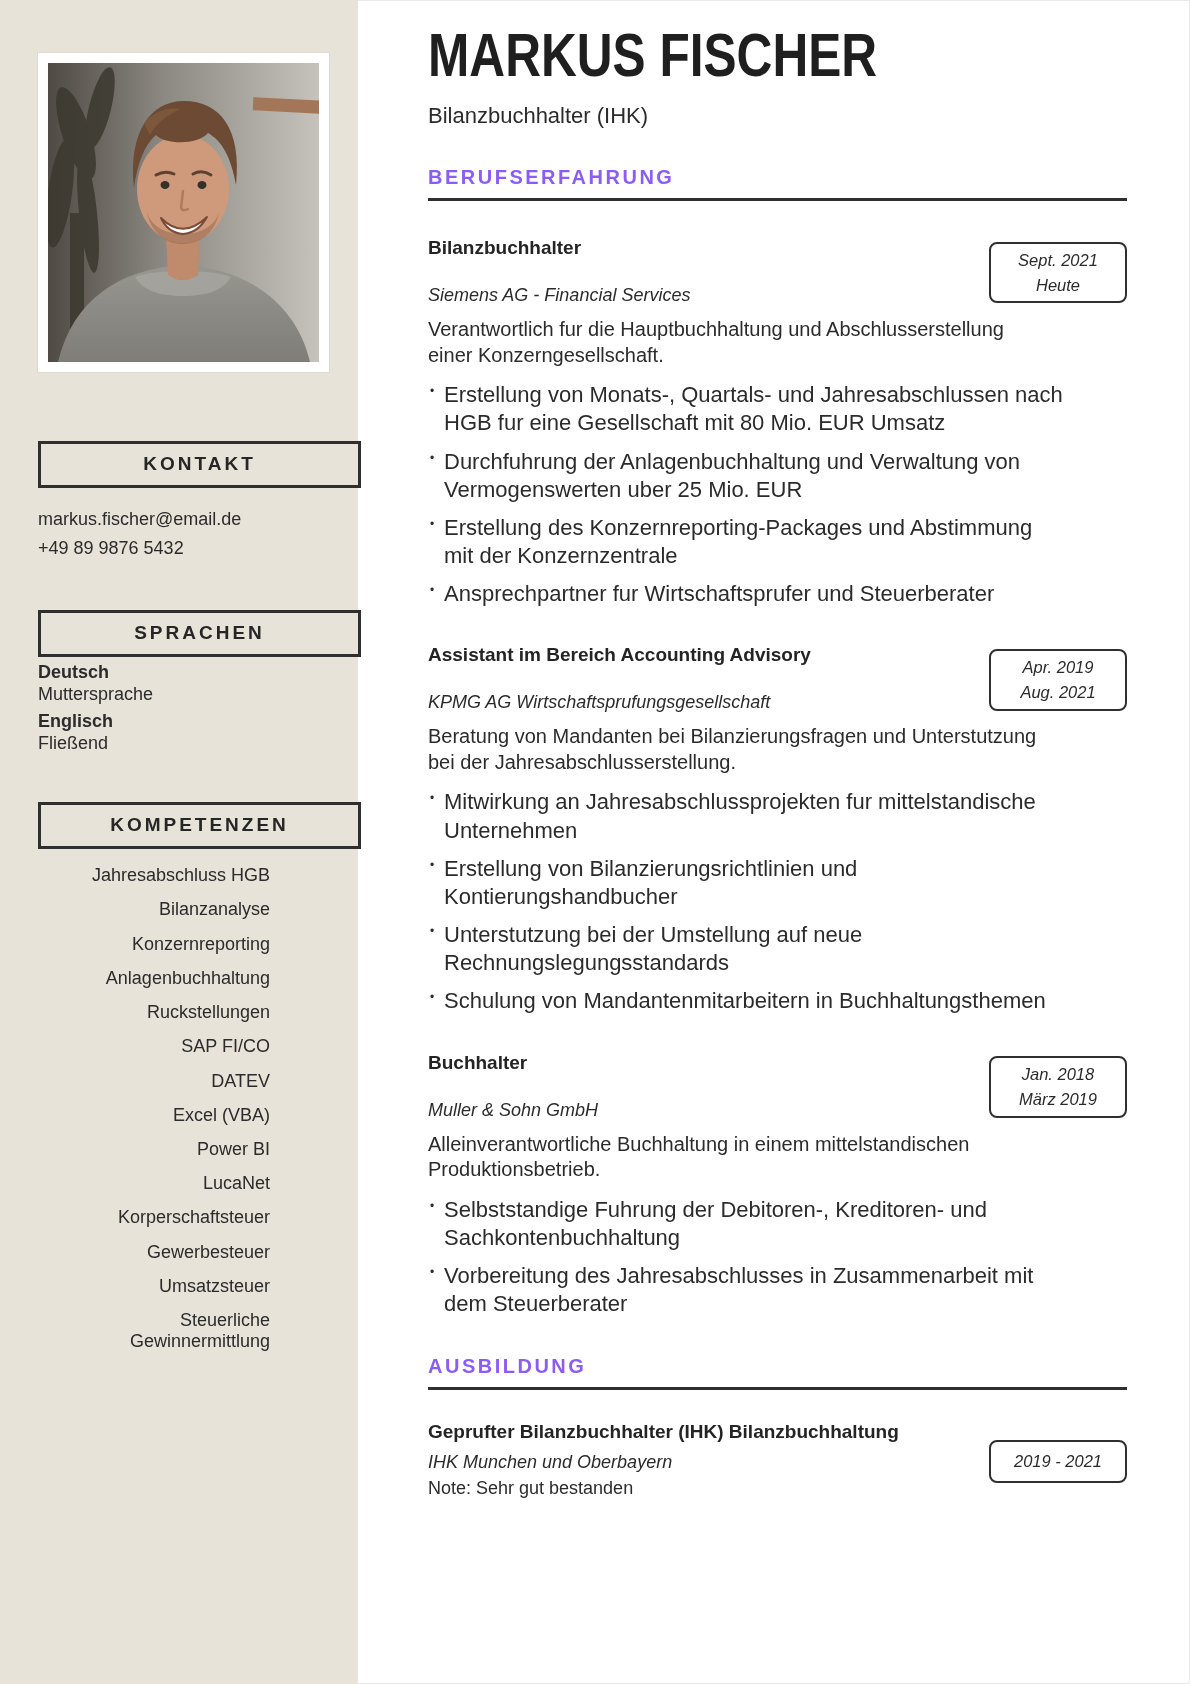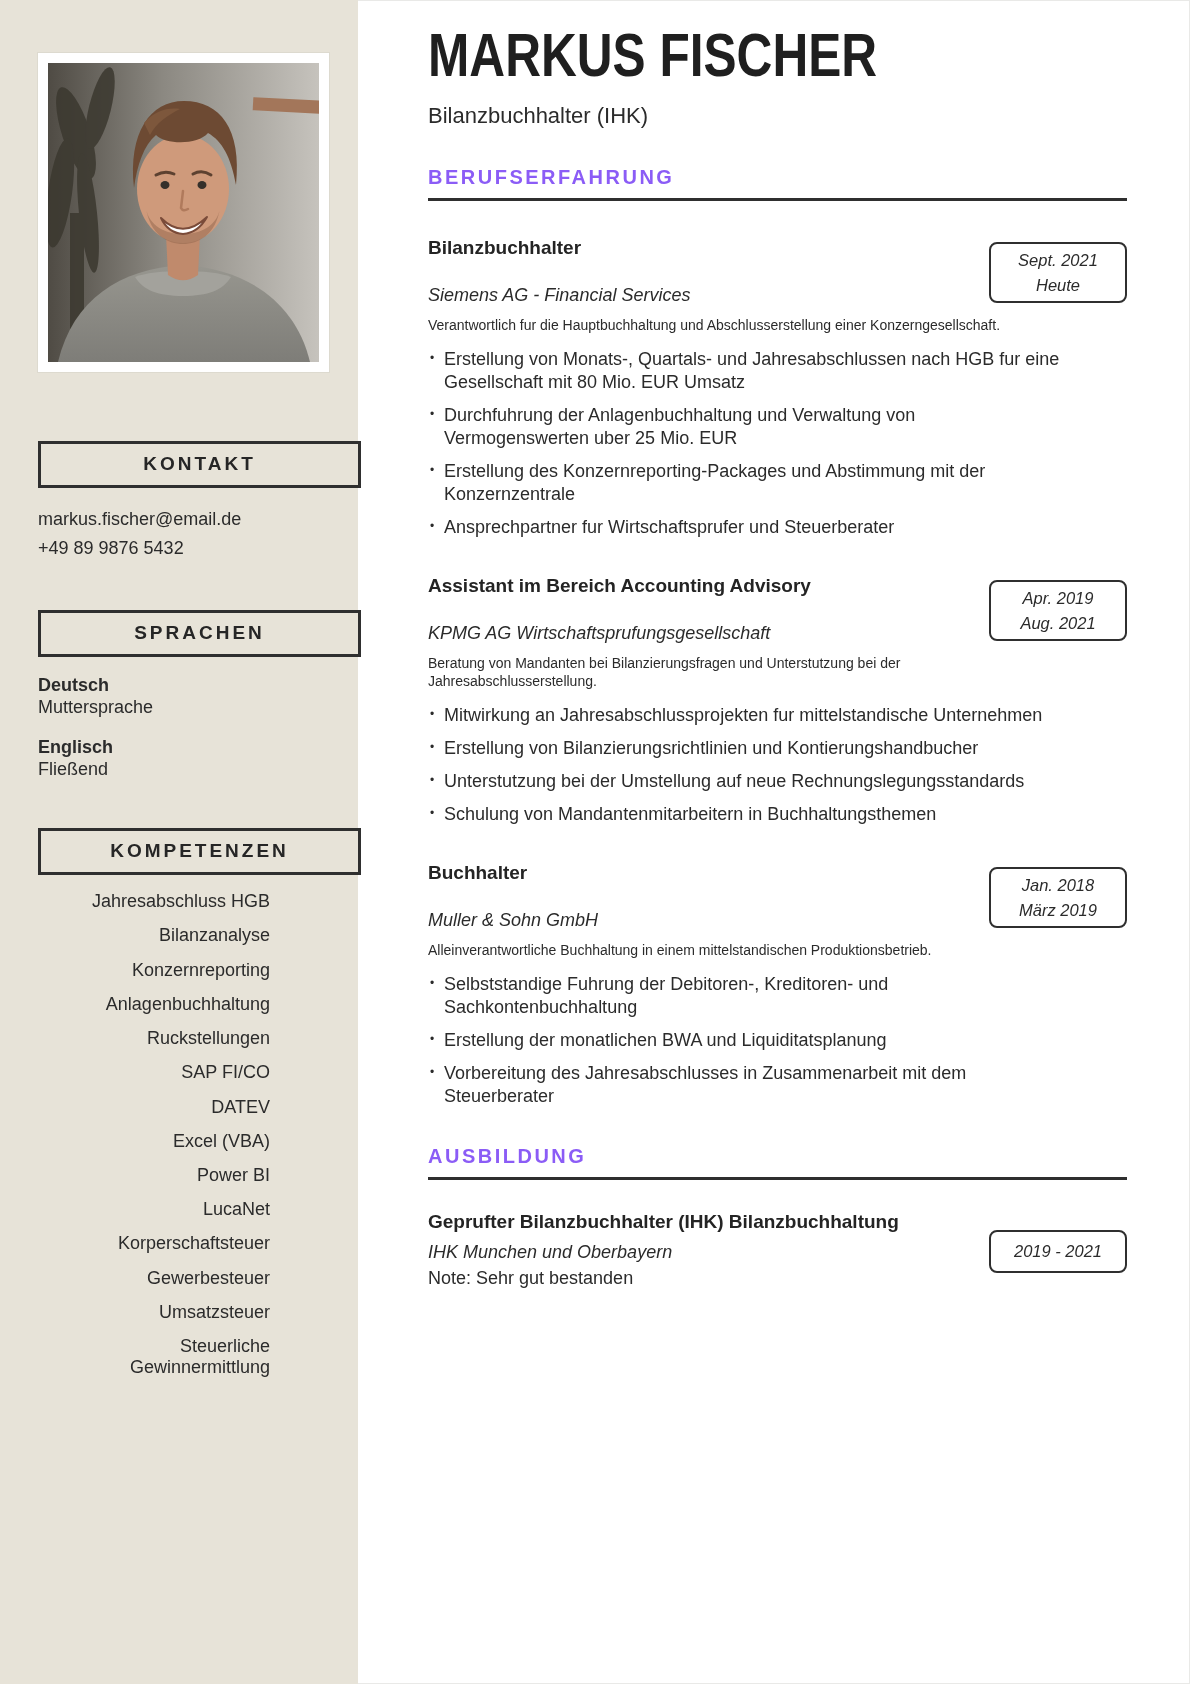--- a/index.html
+++ b/index.html
@@ -25,21 +25,21 @@
   .side-section { margin-top:0; }
   .side-box {
     border:3px solid #2f2f2f; text-align:center; padding:9px 4px 10px;
     font-weight:bold; font-size:19px; letter-spacing:3px; color:#262626;
     background:transparent; box-sizing:border-box; width:323px;
   }
   .side-gap { margin-top:47px; }
 
   .contact-lines { margin-top:17px; font-size:18px; line-height:1.62; color:#2b2b2b; }
 
-  .lang-entry { margin-top:18px; font-size:18px; line-height:1.22; }
+  .lang-entry { margin-top:5px; font-size:18px; line-height:1.22; }
   .lang-entry:first-of-type { margin-top:19px; }
   .lang-name { font-weight:bold; }
   .lang-level { }
 
   .skills-list { margin-top:16px; font-size:18px; max-width:232px; }
   .skill-item { margin-bottom:13px; line-height:1.18;text-align:right; }
 
   
   .main {
     flex:1 1 auto; box-sizing:border-box; padding:24px 63px 40px 70px;
@@ -61,23 +61,23 @@
   .role { font-size:19px; font-weight:bold; color:#242424; }
   .company { font-size:18px; font-style:italic; margin-top:26px; color:#2b2b2b; }
 
   .badge {
     flex:0 0 auto; border:2.5px solid #2f2f2f; border-radius:8px; background:#ffffff;
     font-style:italic; font-size:16.5px; line-height:1.5; color:#2b2b2b;
     text-align:center; padding:4px 13px; min-width:108px; margin-top:2px;
   }
   .badge.single-line { padding:7px 13px; }
 
-  .summary { font-size:14px; line-height:1.28; margin:11px 0 13px 0; max-width:625px; }
-
-  .bullet { position:relative; padding-left:16px; font-size:18px; line-height:1.28;
+  .summary { font-size:20px; line-height:1.28; margin:11px 0 13px 0; max-width:625px; }
+
+  .bullet { position:relative; padding-left:16px; font-size:22px; line-height:1.28;
             margin-bottom:10px; max-width:620px; }
   .bullet::before { content:"•"; position:absolute; left:2px; top:3px; font-size:12px; color:#2b2b2b; }
 
   .edu { margin-top:31px; }
   .edu-school { font-size:18px; font-style:italic; margin-top:9px; }
   .edu-note { font-size:18px; margin-top:5px; }
 </style>
 </head>
 <body>
 
@@ -228,21 +228,20 @@
           <div class="company">Muller &amp; Sohn GmbH</div>
         </div>
         <div class="badge">
           <div>Jan. 2018</div>
           <div>März 2019</div>
         </div>
       </div>
       <p class="summary">Alleinverantwortliche Buchhaltung in einem mittelstandischen Produktionsbetrieb.</p>
       <div class="bullets">
         <div class="bullet">Selbststandige Fuhrung der Debitoren-, Kreditoren- und Sachkontenbuchhaltung</div>
-        <div class="bullet">Erstellung der monatlichen BWA und Liquiditatsplanung</div>
         <div class="bullet">Vorbereitung des Jahresabschlusses in Zusammenarbeit mit dem Steuerberater</div>
       </div>
     </article>
 
     <h2 class="section-header">AUSBILDUNG</h2>
 
     <article class="edu">
       <div class="head-row">
         <div class="head-left">
           <div class="role">Geprufter Bilanzbuchhalter (IHK) Bilanzbuchhaltung</div>

